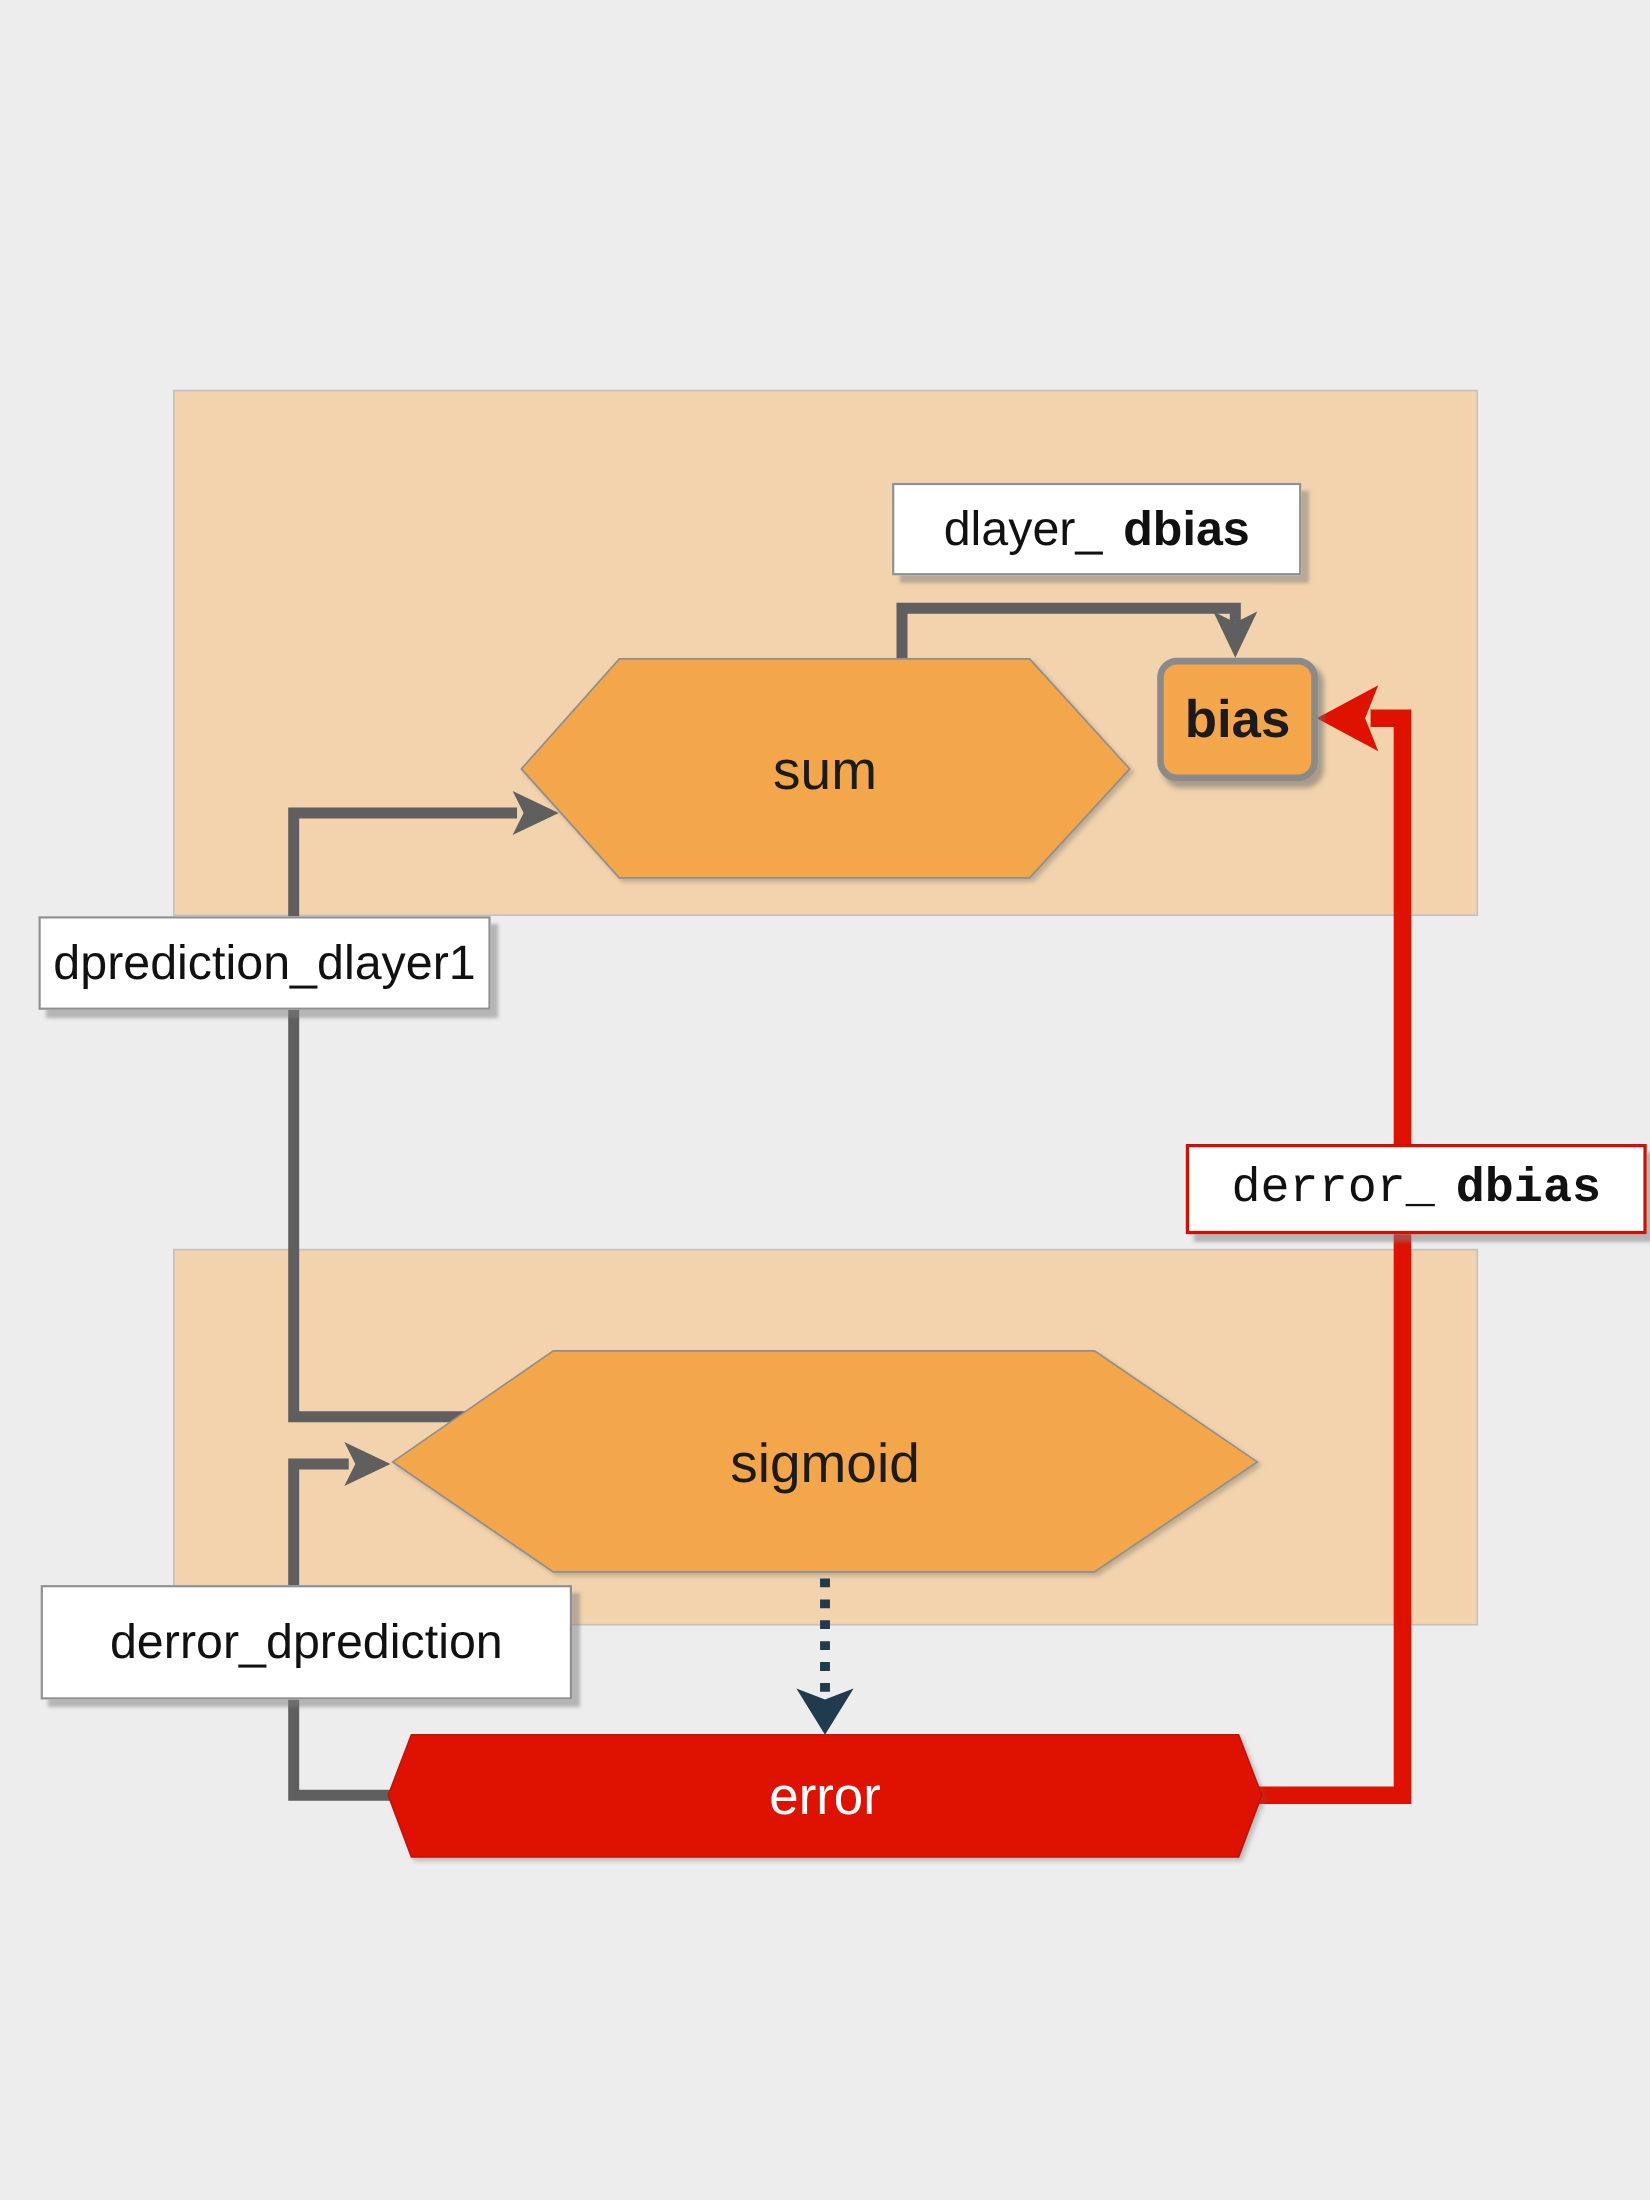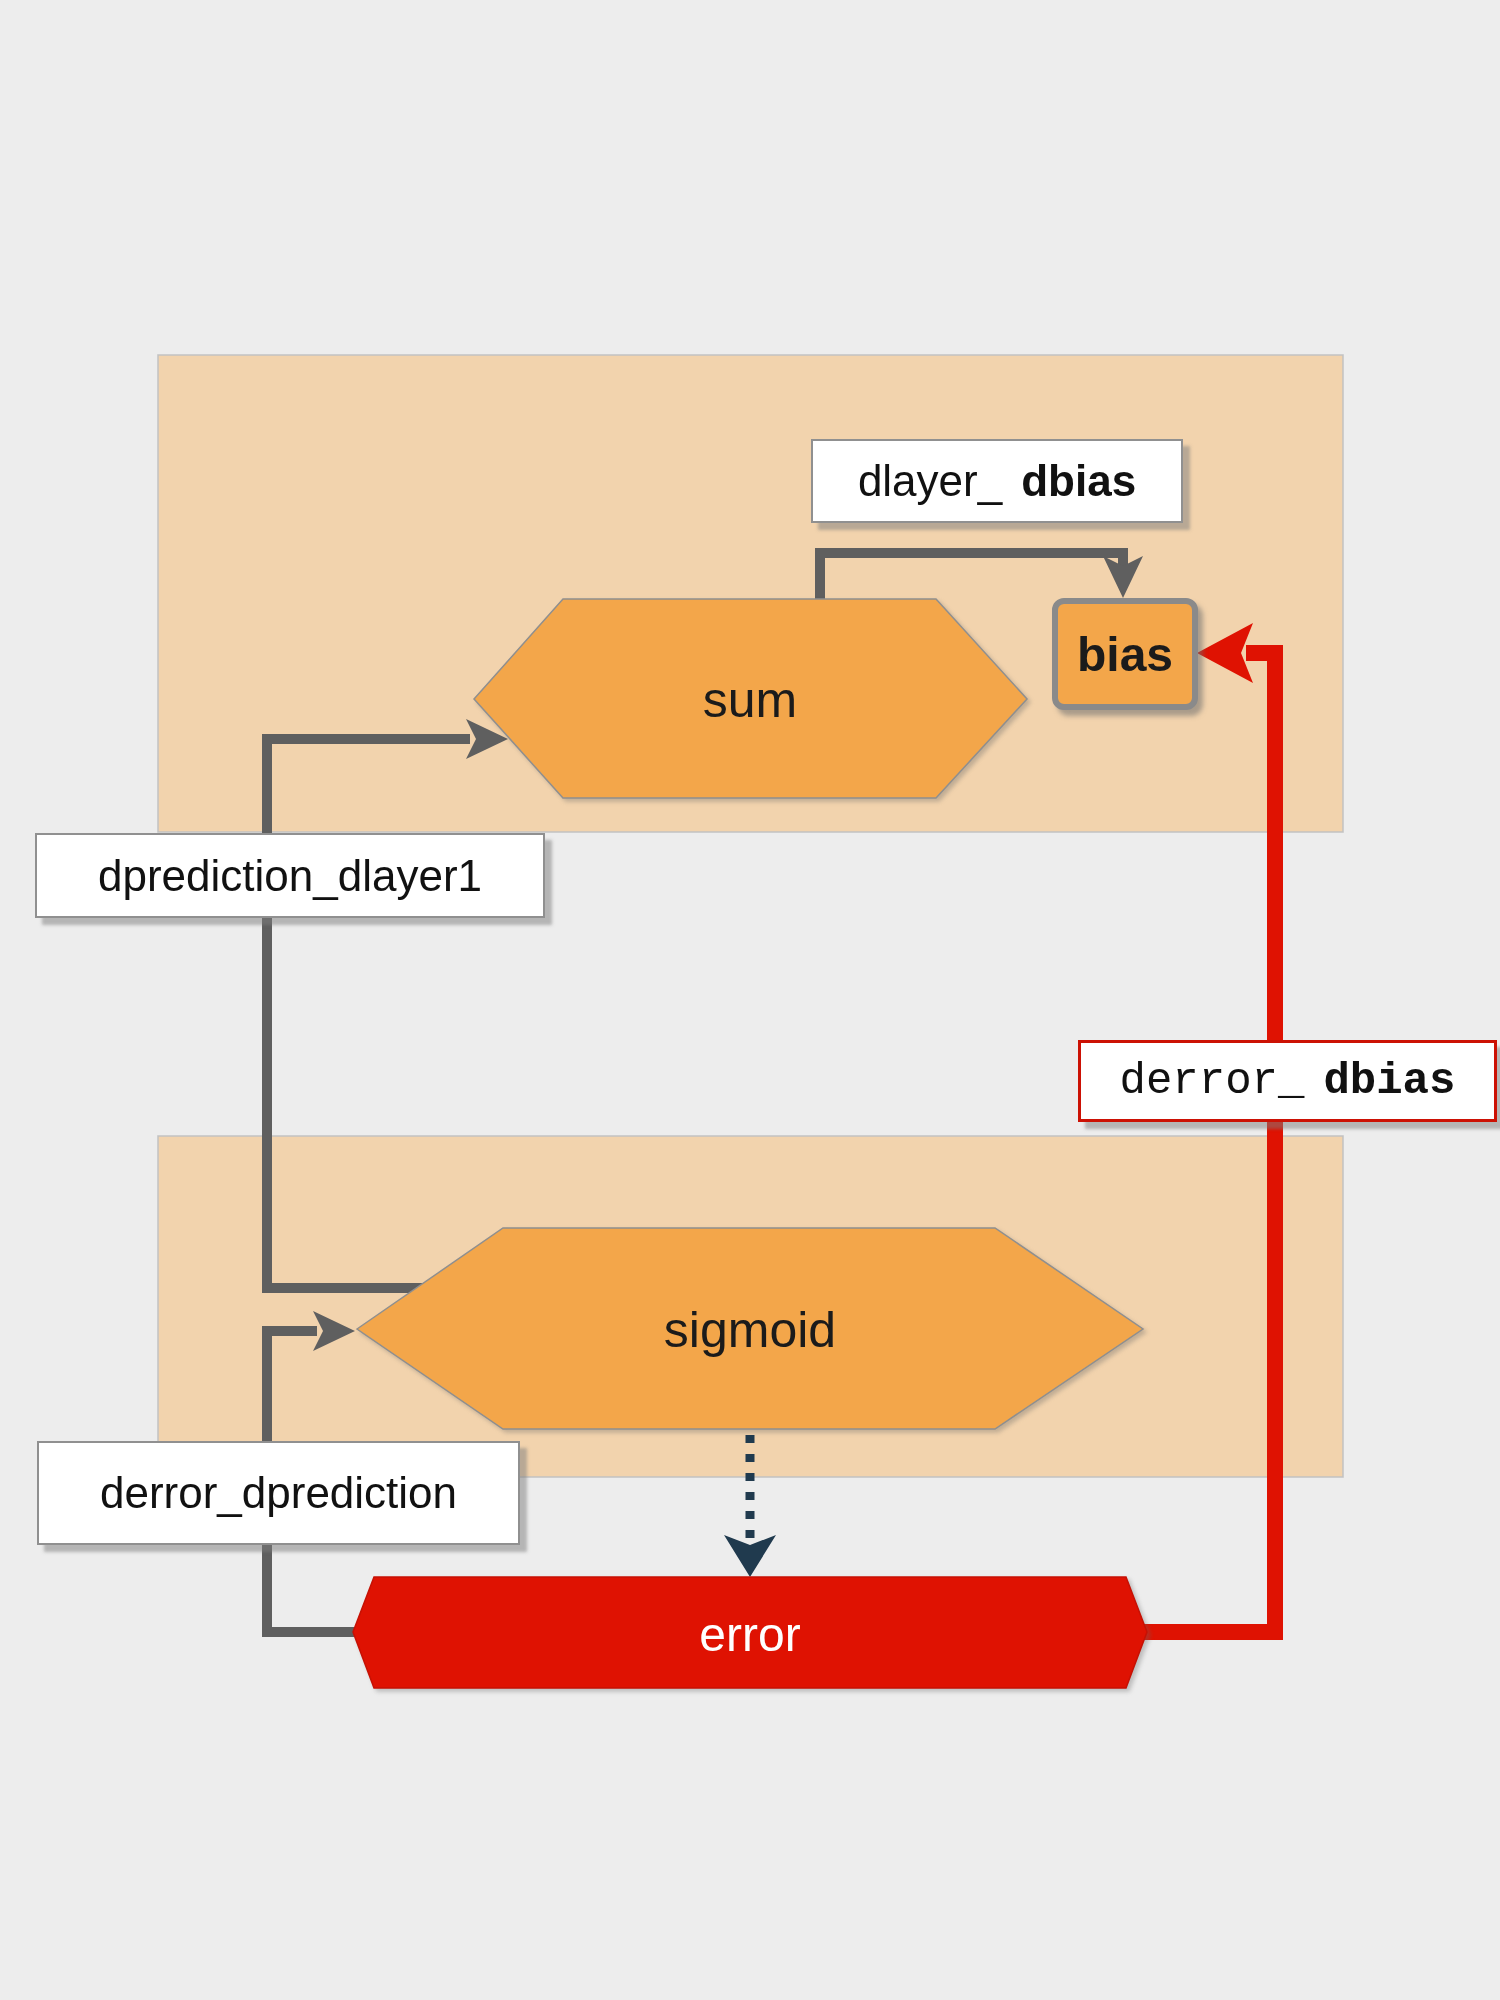--- a/index.html
+++ b/index.html
@@ -85,30 +85,30 @@
 
     <g>
       <line x1="750" y1="1435" x2="750" y2="1538" stroke="#203a4e" stroke-width="9" stroke-dasharray="8 11"></line>
       <polygon points="750,1577 724,1535 750,1545 776,1535" fill="#203a4e"></polygon>
     </g>
 
     <polygon points="353,1632 374,1577 1126,1577 1147,1632 1126,1688 374,1688" fill="#df1202" stroke="#c61104" stroke-width="1.5" style="filter: drop-shadow(3px 3px 2px rgba(100,100,100,0.35));"></polygon>
     <text x="750" y="1634" text-anchor="middle" dominant-baseline="central" class="node-text node-text-white">error</text>
   </svg>
 
-  <div id="bias-node" class="overlay" style="left:1052px; top:598px; width:146px; height:112px;border-radius:12px;">
+  <div id="bias-node" class="overlay" style="left:1052px; top:598px; width:146px; height:112px;">
     <span>bias</span>
   </div>
 
   <div class="overlay edge-label" style="left:811px; top:439px; width:372px; height:84px;">
     <span>dlayer_</span>
       <span class="bold-part">dbias</span>
   </div>
 
-  <div class="overlay edge-label" style="left:35px; top:833px; width:510px; height:85px;">
+  <div class="overlay edge-label" style="left:35px; top:833px; width:411px; height:85px;">
     <span>dprediction_dlayer1</span>
   </div>
 
   <div class="overlay edge-label edge-label-red" style="left:1078px; top:1040px; width:419px; height:82px;font-family:Liberation Mono, monospace;">
     <span>derror_</span>
       <span class="bold-part">dbias</span>
   </div>
 
   <div class="overlay edge-label" style="left:37px; top:1441px; width:483px; height:104px;">
     <span>derror_dprediction</span>

